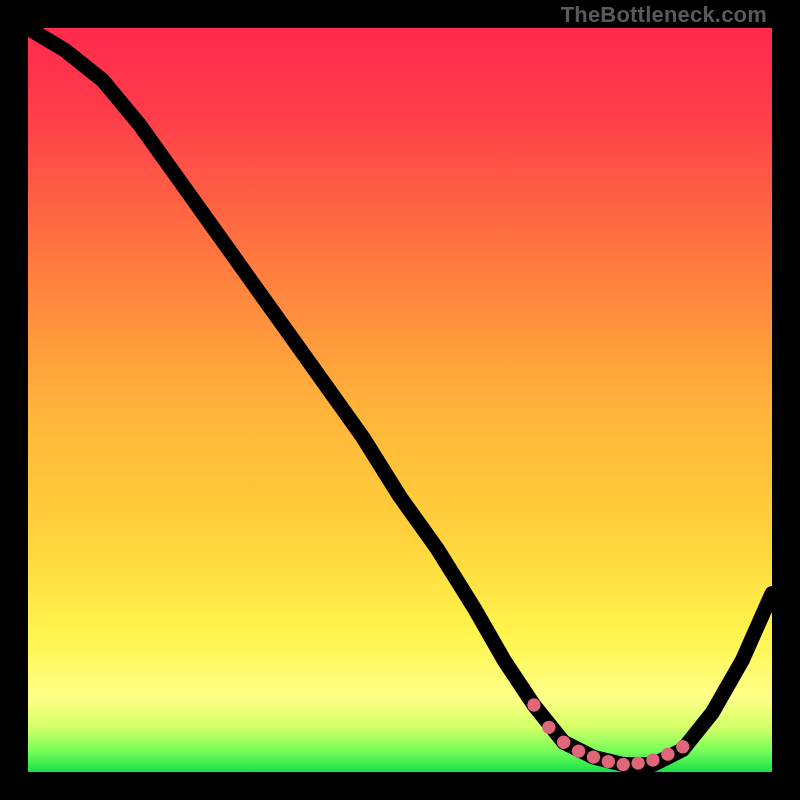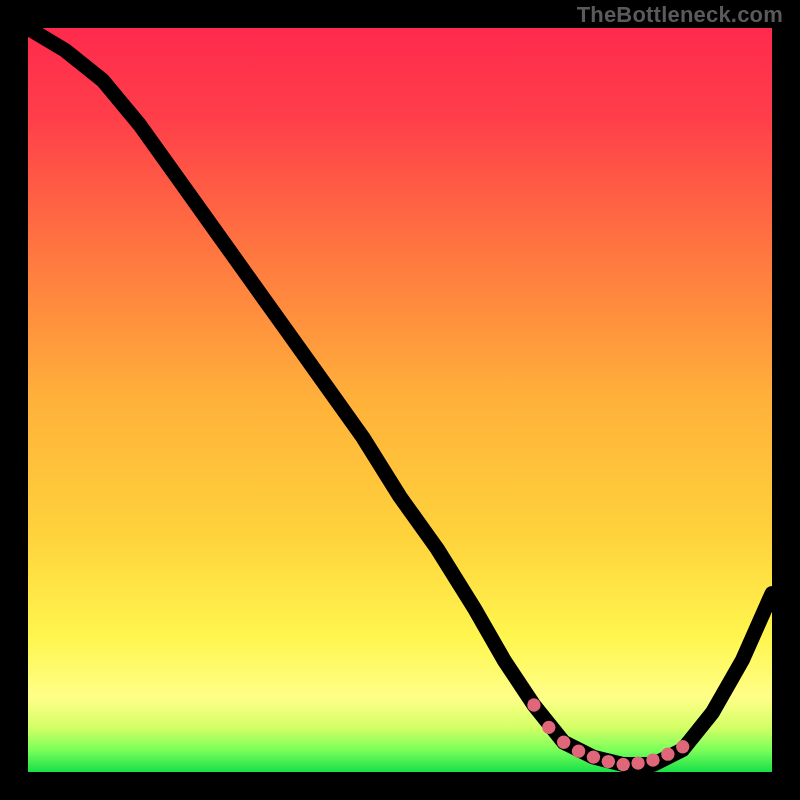--- a/index.html
+++ b/index.html
@@ -9,21 +9,20 @@
     height: 800px;
     background: #000;
     overflow: hidden;
     font-family: Arial, Helvetica, sans-serif;
   }
   .frame {
     position: relative;
     width: 777px;
     height: 800px;
     background: #000;
-    padding-left: 16px;
   }
   .watermark {
     position: absolute;
     top: 2px;
     right: 10px;
     color: #5a5a5a;
     font-size: 22px;
     font-weight: 600;
     letter-spacing: 0.2px;
     z-index: 5;

